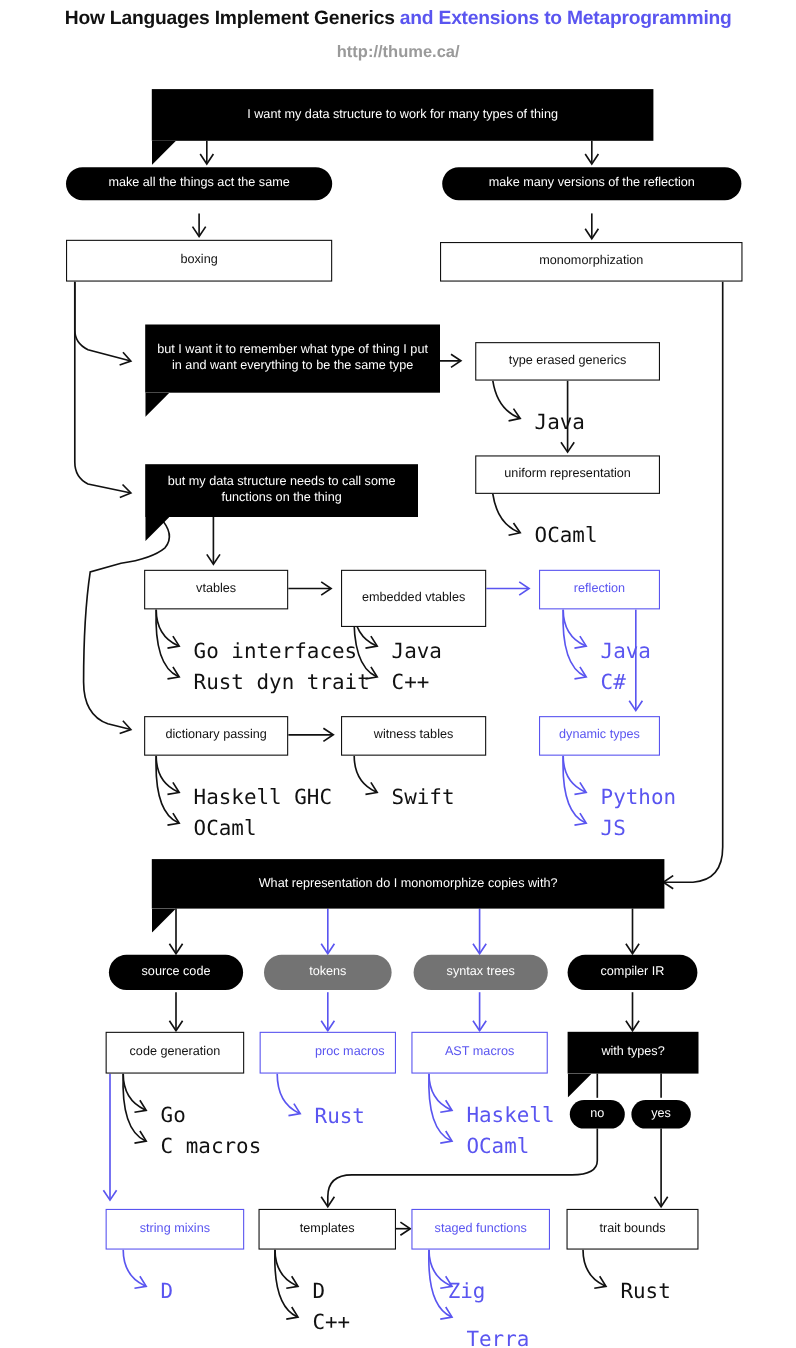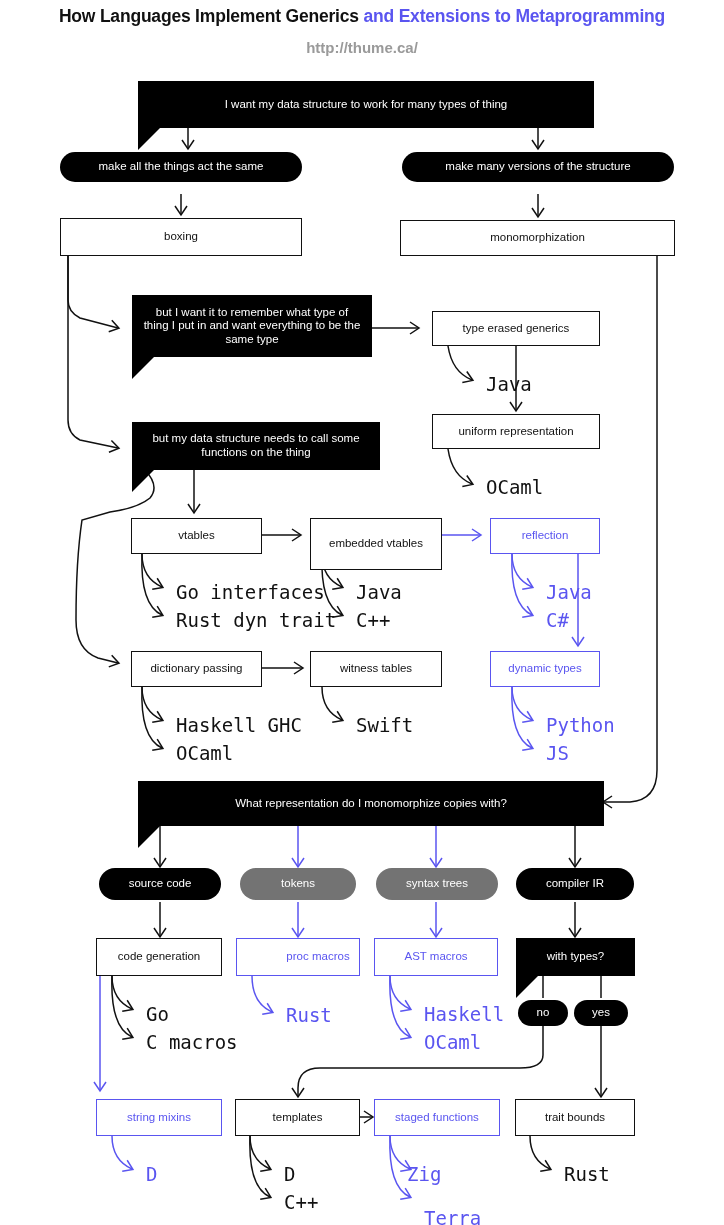--- a/index.html
+++ b/index.html
@@ -135,31 +135,31 @@
 
   <div class="node bubble" style="left:138px;top:81px;width:456px;height:47px;">
     <span>I want my data structure to work for many types of thing</span>
     <span class="tail"></span>
   </div>
 
   <div class="node pill" style="left:60px;top:152px;width:242px;height:30px;">
     <span>make all the things act the same</span>
   </div>
   <div class="node pill" style="left:402px;top:152px;width:272px;height:30px;">
-    <span>make many versions of the structure</span>
+    <span>make many versions of the reflection</span>
   </div>
 
   <div class="node rect" style="left:60px;top:218px;width:242px;height:38px;">
     <span>boxing</span>
   </div>
   <div class="node rect" style="left:400px;top:220px;width:275px;height:36px;">
     <span>monomorphization</span>
   </div>
 
-  <div class="node bubble" style="left:132px;top:295px;width:240px;height:62px;padding:0 10px;">
+  <div class="node bubble" style="left:132px;top:295px;width:268px;height:62px;padding:0 10px;">
     <span>but I want it to remember what type of thing I put in and want everything to be the same type</span>
     <span class="tail"></span>
   </div>
 
   <div class="node rect" style="left:432px;top:311px;width:168px;height:35px;">
     <span>type erased generics</span>
   </div>
   <div class="node rect" style="left:432px;top:414px;width:168px;height:35px;">
     <span>uniform representation</span>
   </div>

